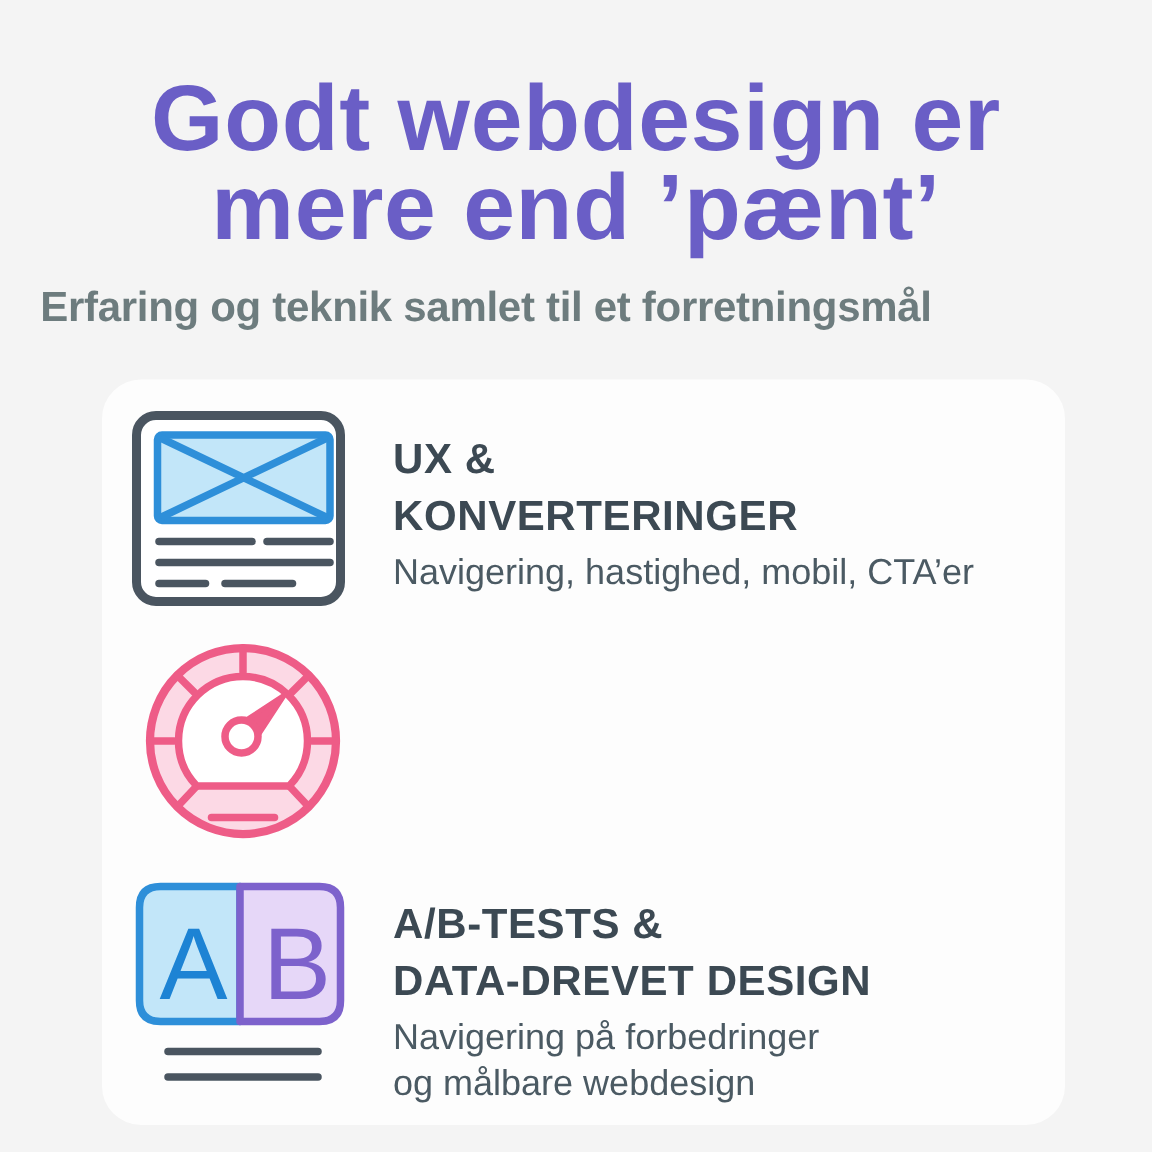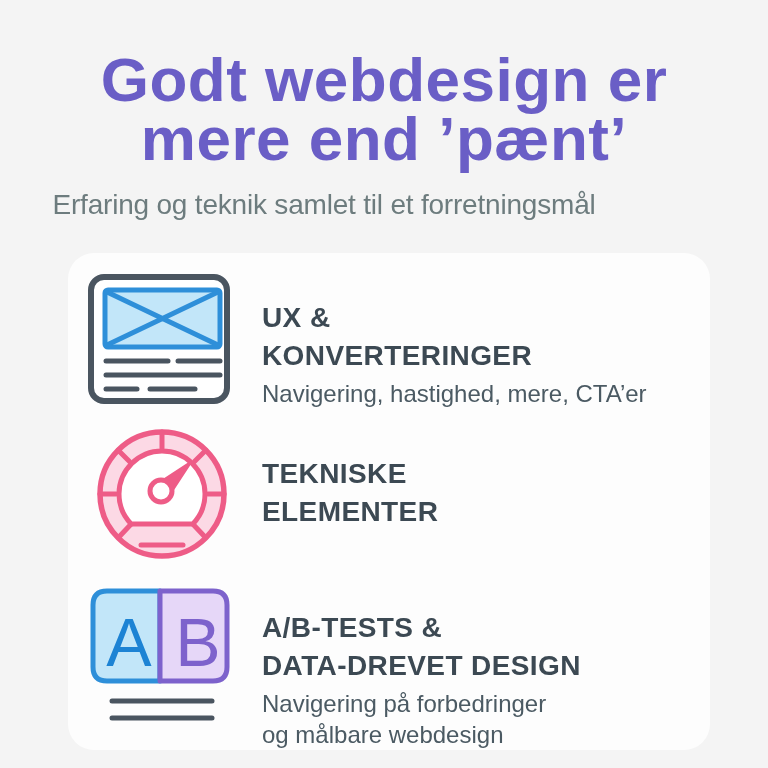--- a/index.html
+++ b/index.html
@@ -14,40 +14,40 @@
   .heading{
     position:absolute;top:50px;left:0;width:768px;
     text-align:center;margin:0;
     font-size:62px;line-height:59px;font-weight:700;letter-spacing:.5px;
     color:var(--heading_purple,#6a5ec6);
   }
   .heading span{display:block;}
   .subtitle{
     position:absolute;top:186px;left:0;width:648px;
     text-align:center;margin:0;
-    font-size:28px;line-height:38px;font-weight:400;letter-spacing:-.2px;
+    font-size:28px;line-height:38px;font-weight:700;letter-spacing:-.2px;
     color:var(--subtitle_gray,#6d7c7e);
   }
 
   .card{
     position:absolute;top:253px;left:68px;width:642px;height:497px;
     background:var(--card_bg,#fdfdfd);border-radius:26px;
   }
 
   .row{position:absolute;left:0;width:642px;}
   .row-1{top:21px;height:140px;}
   .row-2{top:174px;height:150px;}
   .row-3{top:335px;height:145px;}
 
   .icon-box{position:absolute;top:0;}
   .row-1 .icon-box{left:20px;}
   .row-2 .icon-box{left:27px;}
   .row-3 .icon-box{left:22px;}
 
-  .text-col{position:absolute;left:194px;margin-top:12px;}
+  .text-col{position:absolute;left:194px;}
   .row-1 .text-col{top:13px;}
   .row-2 .text-col{top:16px;}
   .row-3 .text-col{top:9px;}
 
   .item-title{
     margin:0;font-size:28px;line-height:38px;font-weight:700;
     letter-spacing:.4px;color:var(--title_dark,#3c4953);
     white-space:nowrap;
   }
   .item-title span{display:block;}
@@ -85,21 +85,21 @@
             <line x1="62" y1="115" x2="107" y2="115"></line>
           </g>
         </svg>
       </div>
       <div class="text-col">
         <h2 class="item-title">
           <span>UX &amp;</span>
           <span>KONVERTERINGER</span>
         </h2>
         <p class="item-desc">
-          <span>Navigering, hastighed, mere, CTA’er</span>
+          <span>Navigering, hastighed, mobil, CTA’er</span>
         </p>
       </div>
     </div>
 
     <div class="row row-2">
       <div class="icon-box">
         <svg width="134" height="134" viewBox="-67 -67 134 134" aria-hidden="true">
           <circle cx="0" cy="0" r="62" fill="var(--pink_fill,#fcd9e5)" stroke="var(--pink_stroke,#ee5c87)" stroke-width="5.5"></circle>
           <path d="M -30.8 30 A 43 43 0 1 1 30.8 30 Z" fill="#ffffff" stroke="var(--pink_stroke,#ee5c87)" stroke-width="5" stroke-linejoin="round"></path>
           <path d="M -30.8 30 L -43.5 43.5 M 30.8 30 L 43.5 43.5" stroke="var(--pink_stroke,#ee5c87)" stroke-width="5" fill="none"></path>
@@ -109,24 +109,20 @@
             <line x1="43.8" y1="-43.8" x2="32.5" y2="-32.5"></line>
             <line x1="-62" y1="0" x2="-46" y2="0"></line>
             <line x1="62" y1="0" x2="46" y2="0"></line>
             <line x1="-21" y1="51" x2="21" y2="51"></line>
           </g>
           <path d="M 2 -14 L 28 -31 L 11 -5 Z" fill="var(--pink_stroke,#ee5c87)" stroke="var(--pink_stroke,#ee5c87)" stroke-width="3" stroke-linejoin="round"></path>
           <circle cx="-1" cy="-3" r="11" fill="#ffffff" stroke="var(--pink_stroke,#ee5c87)" stroke-width="5"></circle>
         </svg>
       </div>
       <div class="text-col">
-        <h2 class="item-title">
-          <span>TEKNISKE</span>
-          <span>ELEMENTER</span>
-        </h2>
       </div>
     </div>
 
     <div class="row row-3">
       <div class="icon-box">
         <svg width="140" height="134" viewBox="0 0 140 134" aria-hidden="true">
           <path d="M 70 3 H 17 Q 3 3 3 17 V 79 Q 3 93 17 93 H 70 Z" fill="var(--blue_fill,#c2e6f9)" stroke="var(--blue_stroke,#2e8fd9)" stroke-width="5" stroke-linejoin="round"></path>
           <path d="M 70 3 H 123 Q 137 3 137 17 V 79 Q 137 93 123 93 H 70 Z" fill="var(--purple_fill,#e6d7f8)" stroke="var(--purple_stroke,#7d62cc)" stroke-width="5" stroke-linejoin="round"></path>
           <text x="39" y="78" text-anchor="middle" font-size="68" font-weight="400" font-family="Liberation Sans, sans-serif" fill="var(--letter_a_blue,#1d83d4)">A</text>
           <text x="108" y="78" text-anchor="middle" font-size="68" font-weight="400" font-family="Liberation Sans, sans-serif" fill="var(--purple_stroke,#7d62cc)">B</text>

